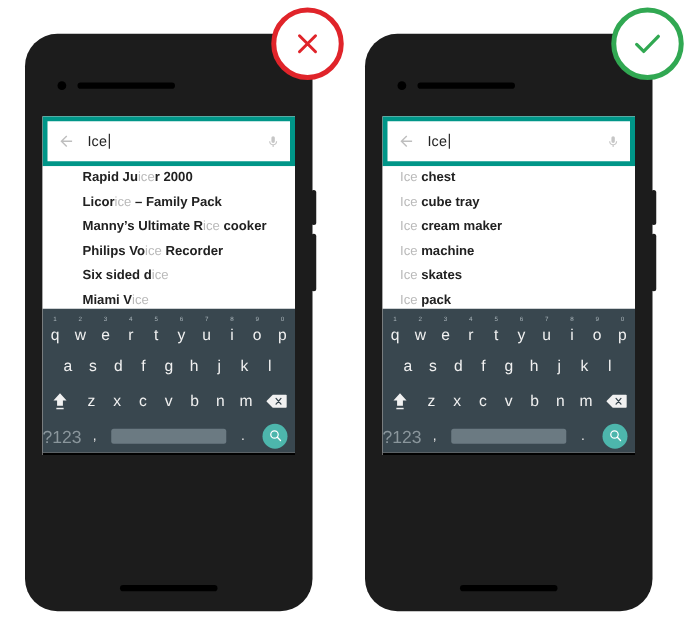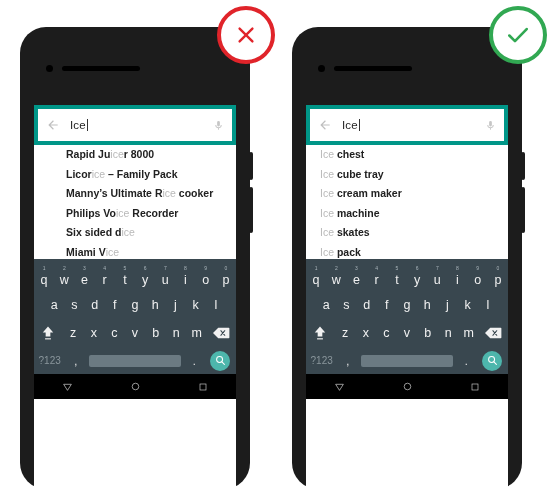--- a/index.html
+++ b/index.html
@@ -22,22 +22,22 @@
   .sidebtn{position:absolute;right:-3px;width:4px;background:#1c1c1c;border-radius:2px;}
   .sb1{top:125px;height:28px;}
   .sb2{top:160px;height:46px;}
 
   .cam{position:absolute;left:26px;top:38px;width:7px;height:7px;border-radius:50%;background:#000;}
   .earpiece{position:absolute;left:42px;top:39px;width:78px;height:5px;border-radius:3px;background:#000;}
   .grille{position:absolute;left:50%;transform:translateX(-50%);bottom:16px;width:78px;height:5px;border-radius:3px;background:#000;}
 
   
   .screen{
-    position:absolute;left:14px;top:66px;width:202px;height:385px;
-    background:#ffffff;overflow:hidden;margin-top:12px;
+    position:absolute;left:14px;top:66px;width:202px;height:271px;
+    background:#ffffff;overflow:hidden;
   }
 
   
   .searchwrap{
     height:40px;background:#009688;
     padding:4px;box-sizing:border-box;
   }
   .searchfield{
     height:32px;background:#ffffff;display:flex;align-items:center;
     padding:0 8px;box-sizing:border-box;
@@ -78,21 +78,21 @@
     position:absolute;top:-1px;left:50%;transform:translateX(-50%);
     font-size:5px;color:#a9b4ba;letter-spacing:0;
   }
   .key .ch{display:block;margin-top:7px;}
   .r2 .key,.r3 .key{font-size:12.5px;}
   .pad{flex:0.5;}
   .shift{flex:1.4;display:flex;align-items:center;justify-content:center;}
   .shift svg{display:block;}
   .bksp{flex:1.4;display:flex;align-items:center;justify-content:center;}
   .bksp svg{display:block;}
-  .k123{flex:1.5;text-align:center;color:#8a969c;font-size:10px;}
+  .k123{flex:1.5;text-align:center;color:#8a969c;font-size:14px;}
   .kcomma{flex:1;text-align:center;color:#e8e8e8;font-size:11px;position:relative;}
   .kspace{flex:4.4;height:12px;background:#6b7a82;border-radius:2px;margin:0 3px;}
   .kdot{flex:1;text-align:center;color:#e8e8e8;font-size:11px;position:relative;}
   .kgo{flex:1.5;display:flex;align-items:center;justify-content:center;}
   .kgo .circ{
     width:20px;height:20px;border-radius:50%;background:#4db6ac;
     display:flex;align-items:center;justify-content:center;
   }
   .kgo svg{display:block;}
 
@@ -138,21 +138,21 @@
           <span class="qtext"><span>Ice</span><span class="caret"></span></span>
           <span class="mic-ic">
             <svg width="11" height="15" viewBox="0 0 24 24">
                 <path d="M12 14a3 3 0 0 0 3-3V5a3 3 0 0 0-6 0v6a3 3 0 0 0 3 3zm5-3a5 5 0 0 1-10 0H5a7 7 0 0 0 6 6.9V21h2v-3.1A7 7 0 0 0 19 11z" fill="#8f8f8f"></path>
               </svg>
           </span>
         </div>
       </div>
 
       <div class="sugg sugg-left">
-        <div class="sugg-item"><span class="st">Rapid Ju</span><span class="hl">ice</span><span class="st">r 8000</span></div>
+        <div class="sugg-item"><span class="st">Rapid Ju</span><span class="hl">ice</span><span class="st">r 2000</span></div>
         <div class="sugg-item"><span class="st">Licor</span><span class="hl">ice</span><span class="st"> – Family Pack</span></div>
         <div class="sugg-item"><span class="st">Manny’s Ultimate R</span><span class="hl">ice</span><span class="st"> cooker</span></div>
         <div class="sugg-item"><span class="st">Philips Vo</span><span class="hl">ice</span><span class="st"> Recorder</span></div>
         <div class="sugg-item"><span class="st">Six sided d</span><span class="hl">ice</span><span class="st"></span></div>
         <div class="sugg-item"><span class="st">Miami V</span><span class="hl">ice</span><span class="st"></span></div>
       </div>
 
       <div class="kb">
         <div class="kbrow r1">
           <div class="key">

